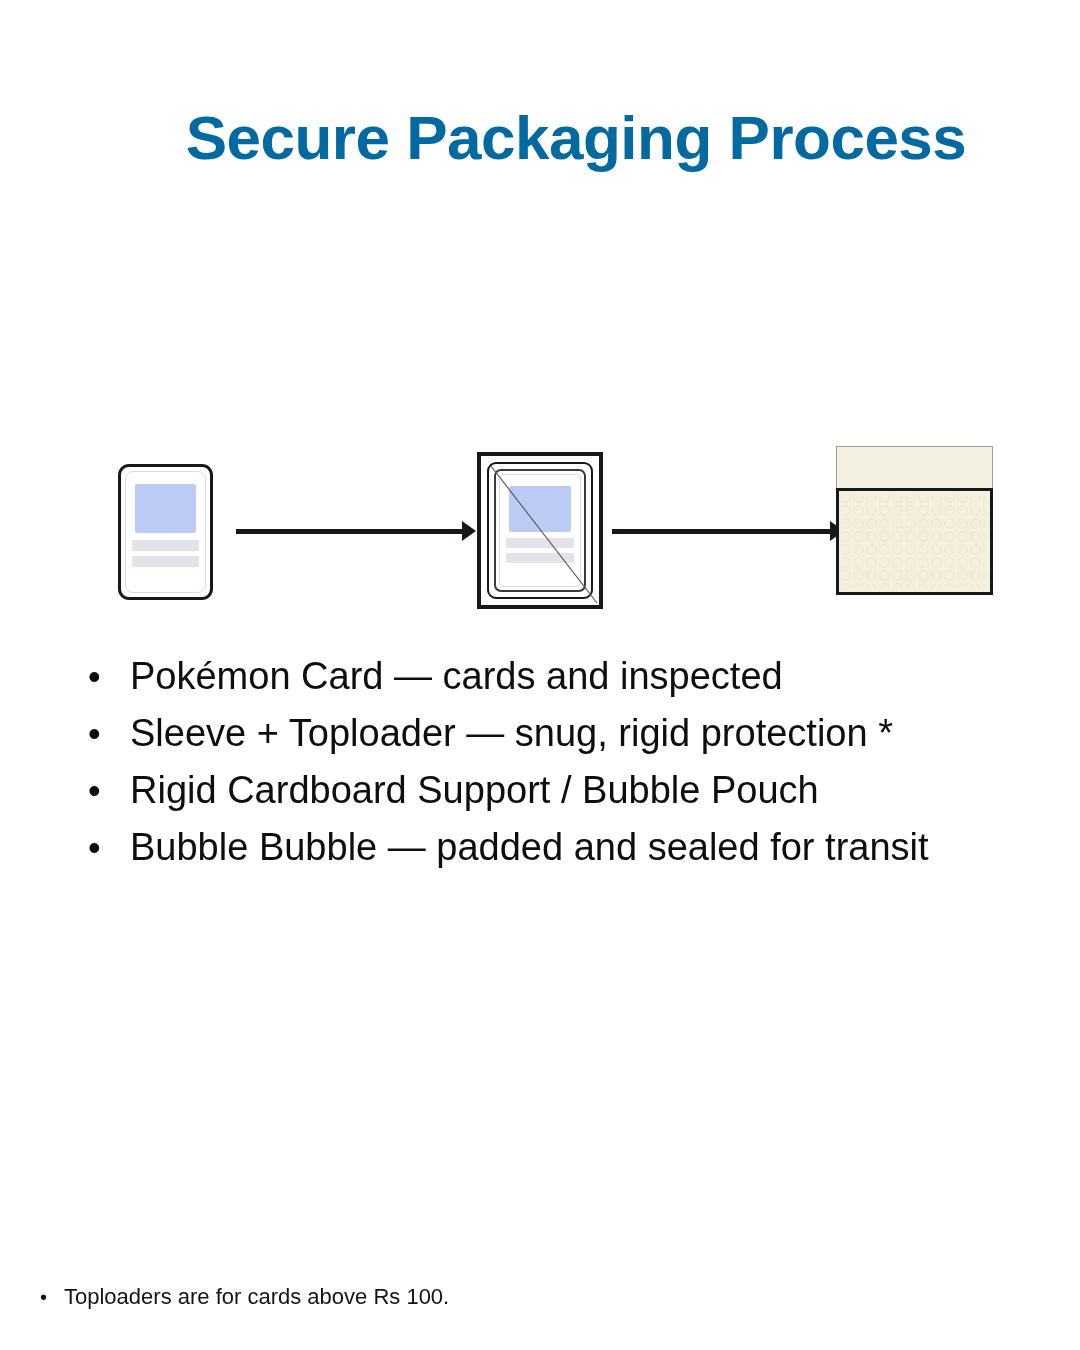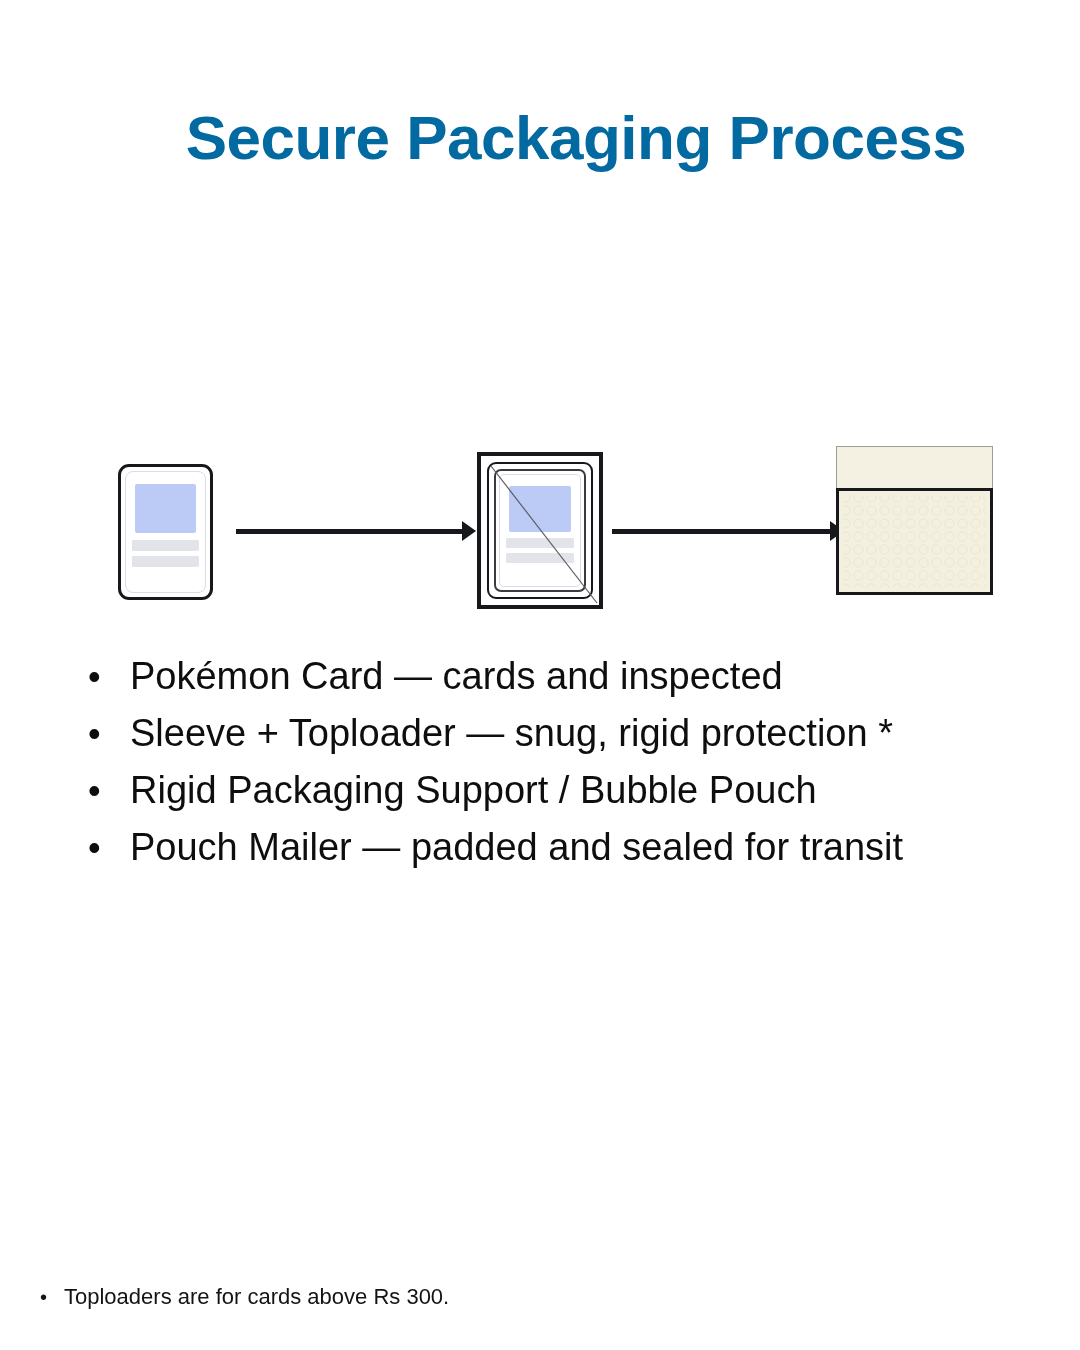--- a/index.html
+++ b/index.html
@@ -281,26 +281,26 @@
     <div class="bullet-row">
       <span class="bullet-dot">•</span>
       <span class="bullet-text">Pokémon Card — cards and inspected</span>
     </div>
     <div class="bullet-row">
       <span class="bullet-dot">•</span>
       <span class="bullet-text">Sleeve + Toploader — snug, rigid protection *</span>
     </div>
     <div class="bullet-row">
       <span class="bullet-dot">•</span>
-      <span class="bullet-text">Rigid Packaging Support / Bubble Pouch</span>
+      <span class="bullet-text">Rigid Cardboard Support / Bubble Pouch</span>
     </div>
     <div class="bullet-row">
       <span class="bullet-dot">•</span>
-      <span class="bullet-text">Pouch Mailer — padded and sealed for transit</span>
+      <span class="bullet-text">Bubble Bubble — padded and sealed for transit</span>
     </div>
   </div>
 
   <div class="footnote">
     <span class="footnote-dot">•</span>
-    <span>Toploaders are for cards above Rs 300.</span>
+    <span>Toploaders are for cards above Rs 100.</span>
   </div>
 
 </div>
 
 </body></html>

